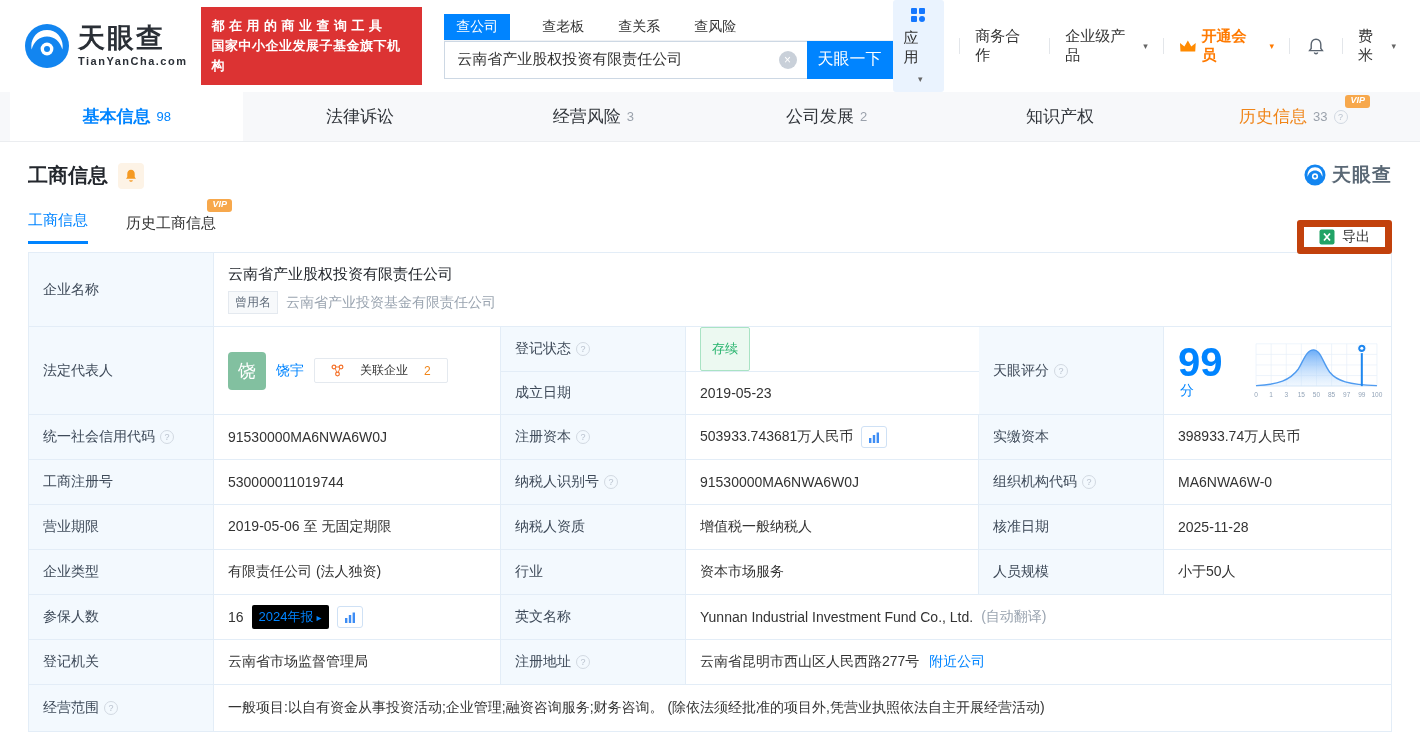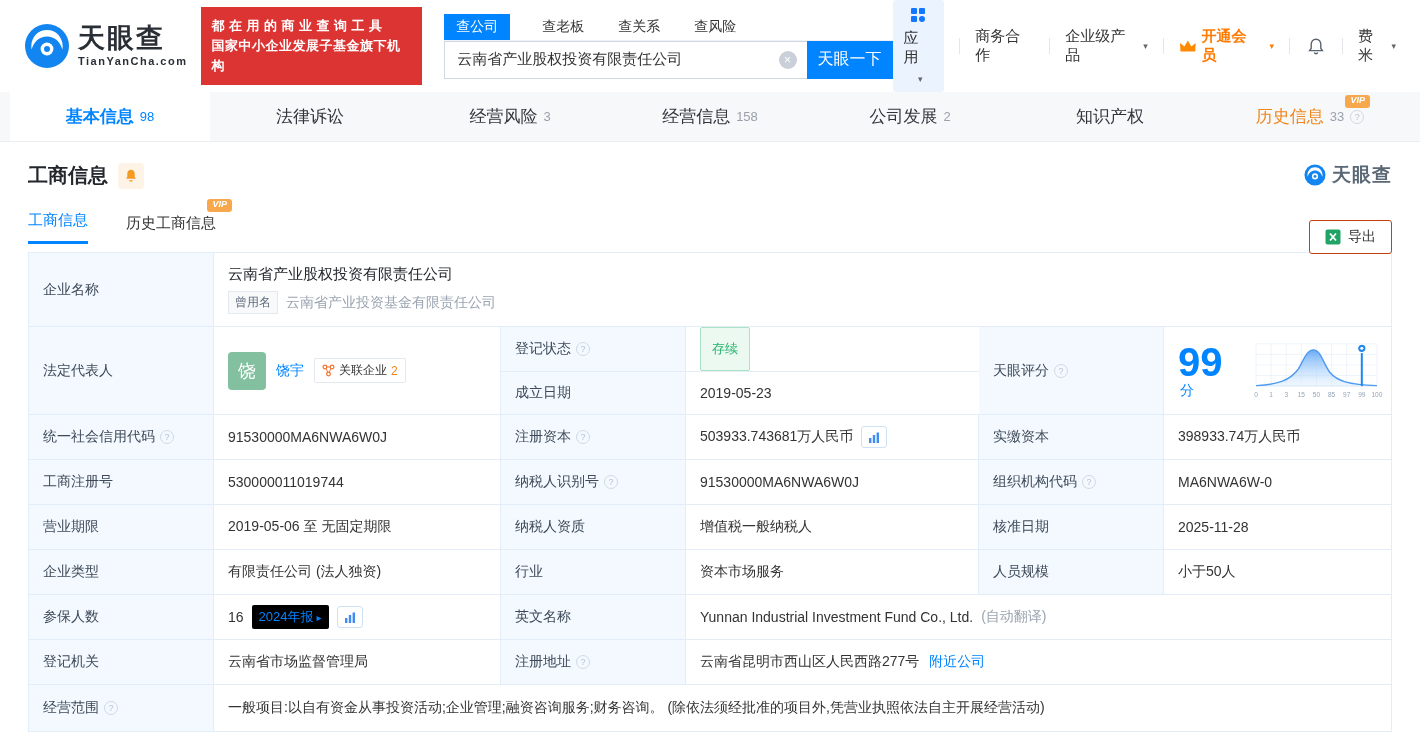--- a/index.html
+++ b/index.html
@@ -61,21 +61,21 @@
   .sec-title { font-size:20px; font-weight:bold; color:#23272d; }
   .bell-chip { width:26px; height:26px; background:#fdf3e6; border-radius:4px; display:flex;
      align-items:center; justify-content:center; cursor:pointer; }
   .watermark { position:absolute; right:28px; top:20px; display:flex; align-items:center; gap:6px; }
   .watermark .wm-text { font-size:19px; font-weight:bold; color:#5a6875; letter-spacing:1px; }
 
   .subtabs { display:flex; align-items:flex-end; gap:38px; margin-top:22px; }
   .subtab { font-size:15px; color:#333; padding-bottom:11px; cursor:pointer; position:relative; }
   .subtab.active { color:#0084ff; border-bottom:3px solid #0084ff; }
   .subtab .vip-tag { top:-15px; right:-16px; }
-  .export-btn { position:absolute; right:28px; top:78px; height:34px; border:1px solid #c2410c; background:#fff;
+  .export-btn { position:absolute; right:28px; top:78px; height:34px; border:7px solid #c2410c; background:#fff;
      border-radius:3px; display:flex; align-items:center; gap:7px; padding:0 15px; font-size:14px; color:#333; cursor:pointer; }
 
   
   :root { --line:#e3edf7; }
   .biz-table { margin-top:8px; border:1px solid var(--line); width:1364px; }
   .row { display:flex; border-bottom:1px solid var(--line); }
   .row:last-child { border-bottom:none; }
   .c { display:flex; align-items:center; padding:0 14px; border-right:1px solid var(--line);
        font-size:14px; color:#333; }
   .row > .c:last-child, .mrow > .c:last-child { border-right:none; }
@@ -90,22 +90,22 @@
 
   .name-cell { flex-direction:column; align-items:flex-start; justify-content:center; gap:7px; }
   .cname { font-size:15px; color:#23272d; }
   .former { display:flex; align-items:center; gap:8px;text-align:right; }
   .former-badge { font-size:12px; color:#5f6b7a; background:#f7f9fb; border:1px solid #e4e9ef; padding:2px 6px; }
   .former-name { font-size:14px; color:#9aa4b0; }
 
   .avatar { width:38px; height:38px; border-radius:4px; background:#82c0a0; color:#fff; font-size:18px;
      display:flex; align-items:center; justify-content:center; flex:none; cursor:pointer; }
   .blue-link { color:#0084ff; cursor:pointer; }
-  .rel-badge { display:flex; align-items:center; gap:4px; border:1px solid #e4e9ef; border-radius:2px;
-     padding:3px 7px; font-size:12px; color:#333; cursor:pointer; }
+  .rel-badge { display:flex; align-items:center; gap:16px; border:1px solid #e4e9ef; border-radius:2px;
+     padding:3px 16px; font-size:12px; color:#333; cursor:pointer; }
   .rel-badge .num { color:#f08519; }
 
   .status-badge { background:#ecf9f1; border:1px solid #a9e3c4; color:#28b46e; font-size:13px;
      padding:12px 11px; border-radius:2px; }
 
   .score-cell { gap:12px; padding-right:8px; }
   .score-num { font-size:40px; font-weight:bold; color:#0084ff; line-height:1; }
   .score-unit { font-size:14px; color:#0084ff; margin-left:2px; }
   .score-chart { display:block; }
 
@@ -199,24 +199,20 @@
   <div class="mtab active">
     <span>基本信息</span>
     <span class="cnt">98</span>
   </div>
   <div class="mtab">
     <span>法律诉讼</span>
   </div>
   <div class="mtab">
     <span>经营风险</span>
     <span class="cnt">3</span>
-  </div>
-  <div class="mtab">
-    <span>经营信息</span>
-    <span class="cnt">158</span>
   </div>
   <div class="mtab">
     <span>公司发展</span>
     <span class="cnt">2</span>
   </div>
   <div class="mtab">
     <span>知识产权</span>
   </div>
   <div class="mtab orange">
     <span class="vip-tag">VIP</span>

